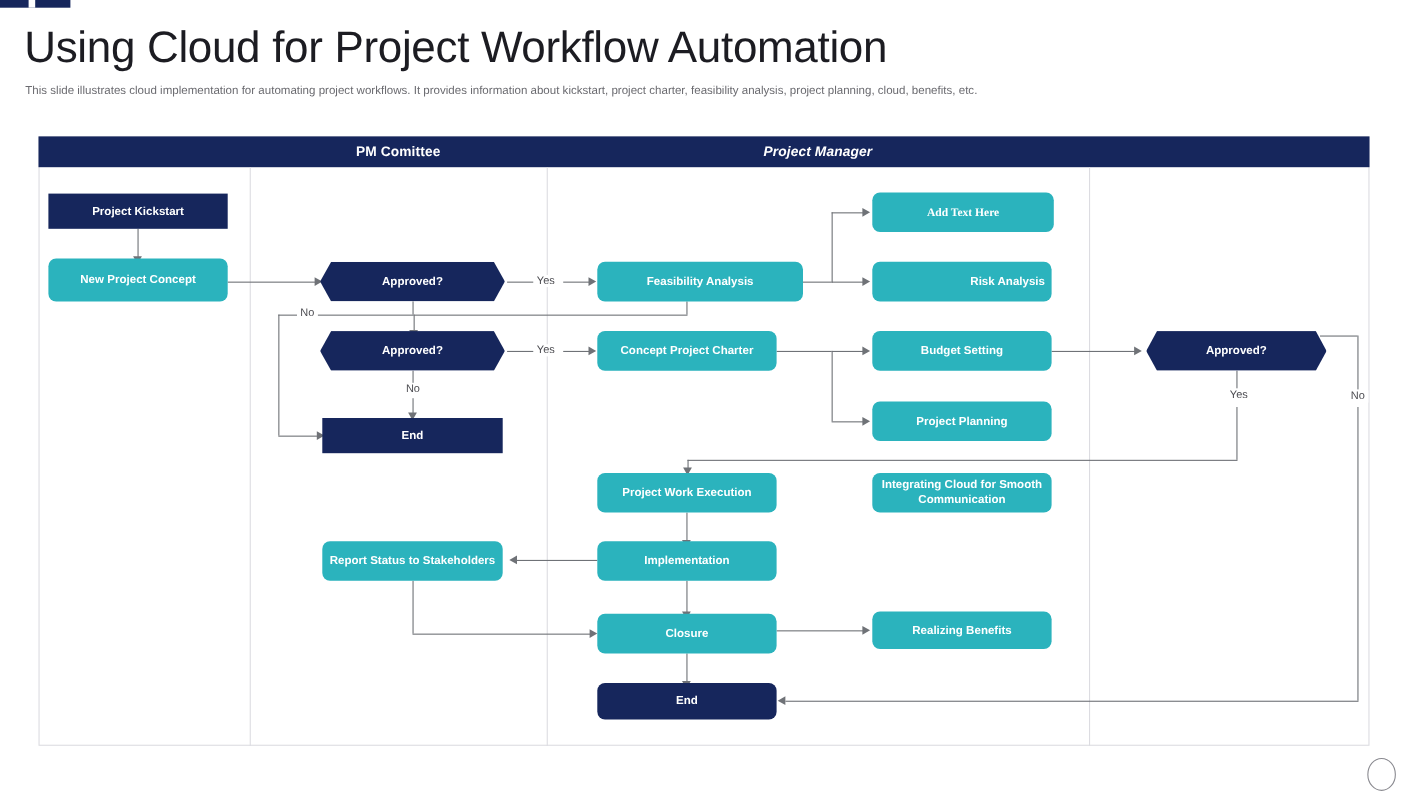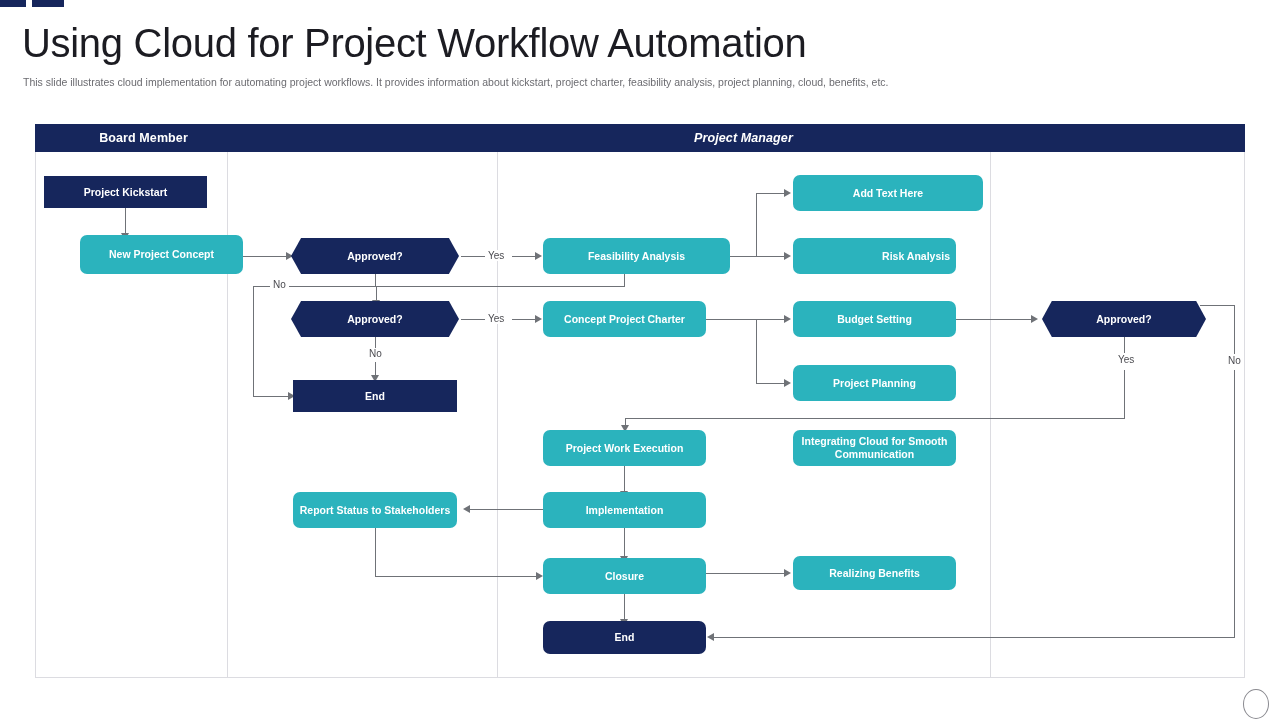--- a/index.html
+++ b/index.html
@@ -87,21 +87,22 @@
 
   <div class="topbar"></div>
   <div class="topbar-b"></div>
 
   <div class="title">Using Cloud for Project Workflow Automation</div>
   <div class="subtitle">This slide illustrates cloud implementation for automating project workflows. It provides information about kickstart, project charter, feasibility analysis, project planning, cloud, benefits, etc.</div>
 
   <div class="frame"></div>
   <div class="hdr-row"></div>
 
-  <div class="hdr-cell" style="left:48px;width:191px;">Board Member</div>
+  <div class="hdr-cell" style="left:28px;width:191px;margin-top:32px;">Board Member</div>
+  <div class="hdr-cell" style="left:227px;width:270px;">PM Comittee</div>
   <div class="hdr-cell" style="left:497px;width:493px;font-style:italic;">Project Manager</div>
 
   <div class="vdiv" style="left:227px;"></div>
   <div class="vdiv" style="left:497px;"></div>
   <div class="vdiv" style="left:990px;"></div>
 
   <div class="ln lv" style="left:125px;top:208px;height:27px;"></div>
   <div class="arw arw-d" style="left:121px;top:233px;"></div>
 
   <div class="ln lh" style="left:207px;top:256px;width:82px;"></div>
@@ -181,21 +182,21 @@
   <div class="ln lh" style="left:706px;top:573px;width:80px;"></div>
   <div class="arw arw-r" style="left:784px;top:569px;"></div>
 
   <div class="ln lv" style="left:624px;top:594px;height:28px;"></div>
   <div class="arw arw-d" style="left:620px;top:619px;"></div>
 
   <div class="node navy-sharp" style="left:44px;top:176px;width:163px;height:32px;">
     <span>Project Kickstart</span>
   </div>
 
-  <div class="node teal" style="left:44px;top:235px;width:163px;height:39px;margin-left:36px;">
+  <div class="node teal" style="left:44px;top:235px;width:163px;height:39px;">
     <span>New Project Concept</span>
   </div>
 
   <div class="node hex" style="left:291px;top:238px;width:168px;height:36px;">
     <span>Approved?</span>
   </div>
 
   <div class="node hex" style="left:291px;top:301px;width:168px;height:36px;">
     <span>Approved?</span>
   </div>
@@ -209,21 +210,21 @@
   </div>
 
   <div class="node teal" style="left:543px;top:238px;width:187px;height:36px;">
     <span>Feasibility Analysis</span>
   </div>
 
   <div class="node teal" style="left:543px;top:301px;width:163px;height:36px;">
     <span>Concept Project Charter</span>
   </div>
 
-  <div class="node teal" style="left:793px;top:175px;width:190px;height:36px;">
+  <div class="node teal" style="left:793px;top:175px;width:165px;height:36px;font-family:Liberation Serif, serif;">
     <span>Add Text Here</span>
   </div>
 
   <div class="node teal" style="left:793px;top:238px;width:163px;height:36px;justify-content:flex-end;">
     <span>Risk Analysis</span>
   </div>
 
   <div class="node teal" style="left:793px;top:301px;width:163px;height:36px;">
     <span>Budget Setting</span>
   </div>

